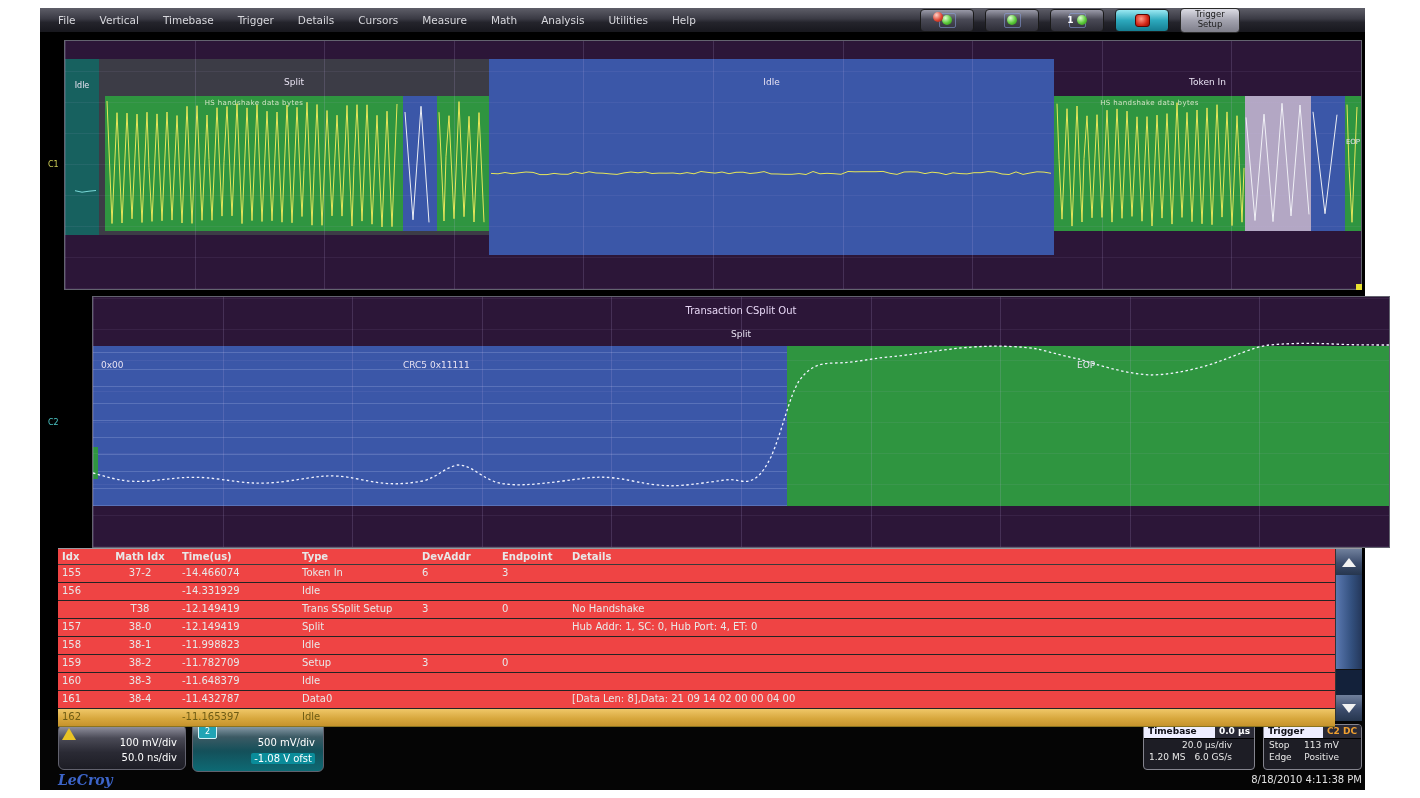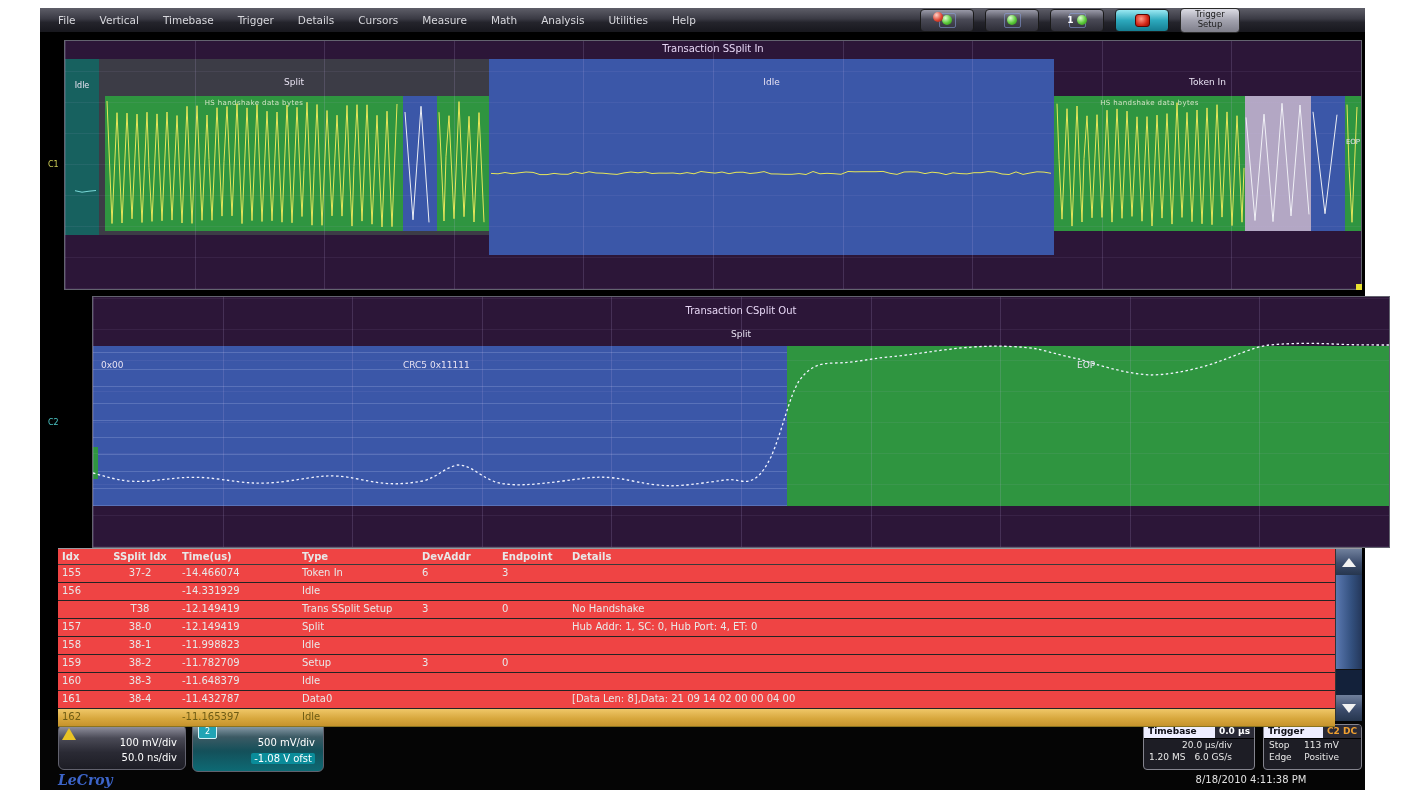--- a/index.html
+++ b/index.html
@@ -86,21 +86,21 @@
   .infobox{position:absolute;top:4px;height:46px;background:#1d1d25;border:1px solid #84848e;
     border-radius:4px;font-size:9px;color:#e8e8e8;box-sizing:border-box;overflow:hidden;}
   #tbbox{left:1103px;width:112px;}
   #trbox{left:1223px;width:99px;}
   .ibhead{display:flex;height:13px;border-bottom:1px solid #000;}
   .ibtitle{background:#eef;color:#101018;font-weight:bold;padding:0 4px;flex:1;font-size:9px;line-height:13px;}
   .ibval{padding:0 4px;color:#fff;font-weight:bold;line-height:13px;background:#2a2a36;}
   .ibval.trig{color:#f0a030;}
   .ibrow{display:flex;justify-content:flex-end;padding:1px 22px 0 5px;line-height:11px;}
   .ibrow.split{justify-content:space-between;}
-  .stamp{position:absolute;left:1100px;top:54px;width:222px;text-align:center;font-size:10px;color:#e2e2e2;}
+  .stamp{position:absolute;left:1100px;top:54px;width:222px;text-align:right;font-size:10px;color:#e2e2e2;}
   .tmark{position:absolute;left:1316px;top:276px;width:6px;height:6px;background:#e8e030;z-index:9;}
 </style>
 </head>
 <body>
 
 <div class="screen">
 
   <div class="menubar">
     <div class="menuitems" id="menu-items">
         <span class="menu-item">File</span>
@@ -134,21 +134,20 @@
         <span class="stopicon"></span>
       </div>
       <div class="trigsetup">
         <span>Trigger</span>
         <span>Setup</span>
       </div>
     </div>
   </div>
 
   <div class="panel" id="panel1">
-    <div class="ptitle" style="top:2px">Transaction SSplit In</div>
 
     <div class="zone c-teal" style="left:0;top:18px;width:34px;height:176px">
       <div class="zlabel" style="top:22px;font-size:8px">Idle</div>
     </div>
 
     <div class="zone c-darksplit" style="left:34px;top:18px;width:390px;height:176px">
       <div class="zlabel" style="top:18px">Split</div>
     </div>
     <div class="zone c-green" style="left:40px;top:55px;width:298px;height:135px">
       <div class="bytes">HS handshake data bytes</div>
@@ -204,21 +203,21 @@
     <svg class="wf" id="wf2" viewBox="0 0 1296 250" preserveAspectRatio="none">
         <path d="M0,176 C15,180 30,186 55,184 S95,178 125,182 S165,188 195,184 S235,176 265,182 S305,188 330,184 C345,180 352,170 365,168 C378,168 385,178 400,184 S440,188 470,184 S510,178 540,184 S580,190 610,186 S635,182 648,184 C660,186 668,180 678,160 C690,132 696,100 706,84 C716,70 726,66 742,66 C760,66 775,62 795,60 C820,58 850,52 880,50 C910,48 930,50 945,52 C960,56 975,60 986,62 C1005,68 1030,76 1056,78 C1075,78 1095,74 1116,68 C1140,60 1160,50 1176,48 C1200,46 1220,46 1240,47 C1260,48 1280,48 1296,48" fill="none" stroke="#f2f4ff" stroke-width="1.3" stroke-dasharray="2.5 2.5"></path>
       </svg>
     <div class="gridlines"></div>
   </div>
   <div class="axis" style="left:8px;top:410px;color:#4cc6c6">C2</div>
 
   <div class="dtable">
     <div class="thead" id="table-head">
         <div class="tc c0">Idx</div>
-        <div class="tc c1">SSplit Idx</div>
+        <div class="tc c1">Math Idx</div>
         <div class="tc c2">Time(us)</div>
         <div class="tc c3">Type</div>
         <div class="tc c4">DevAddr</div>
         <div class="tc c5">Endpoint</div>
         <div class="tc c6">Details</div>
       </div>
     <div id="table-body">
         <div class="trow">
           <div class="tc c0">155</div>
           <div class="tc c1">37-2</div>

